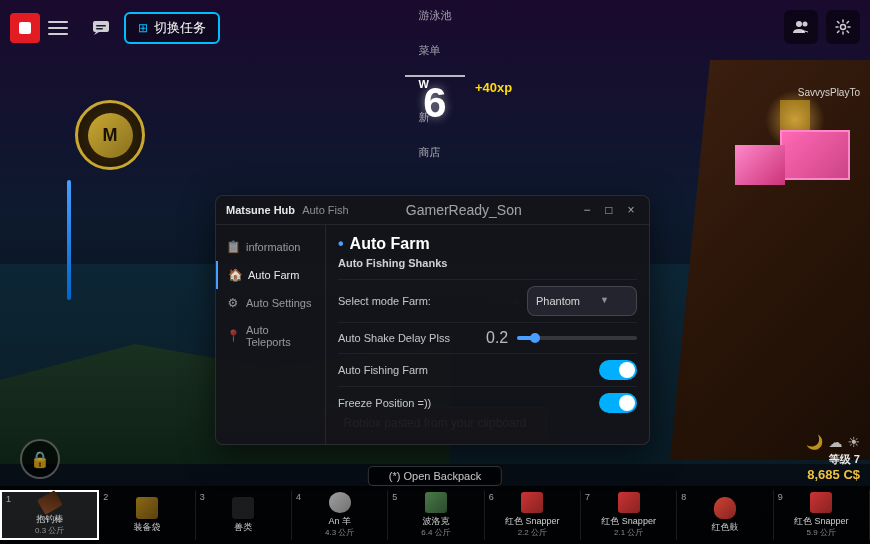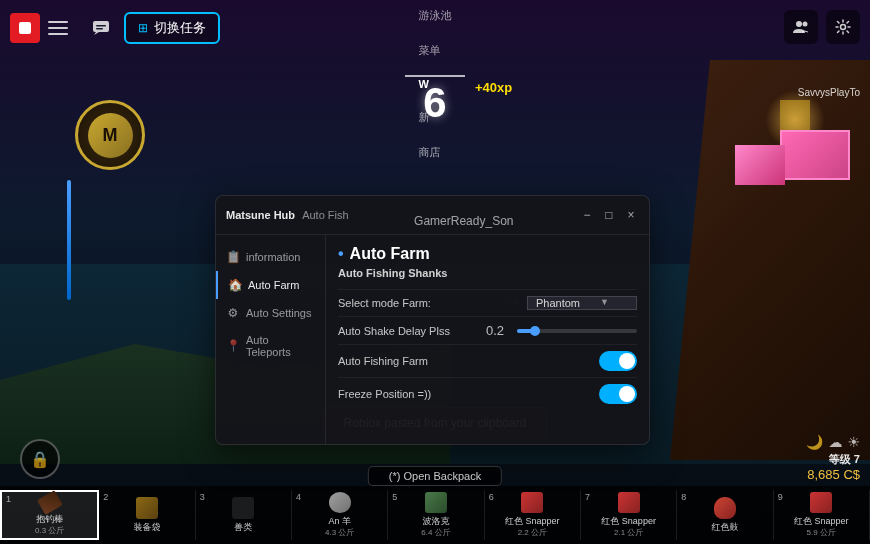--- a/index.html
+++ b/index.html
@@ -385,21 +385,21 @@
 
     .level-text {
       color: rgba(255,255,255,0.9);
       font-size: 11px;
       font-weight: 600;
     }
 
     .money-text {
       color: #f0c040;
       font-size: 13px;
-      font-weight: normal;
+      font-weight: bold;
     }
 
     
     .backpack-bar {
       position: absolute;
       bottom: 58px;
       left: 50%;
       transform: translateX(-50%);
       background: rgba(0,0,0,0.7);
       border: 1px solid rgba(255,255,255,0.2);
@@ -463,23 +463,22 @@
       color: rgba(255,255,255,0.9);
       font-weight: 600;
     }
 
     .window-title .mode-name {
       color: rgba(255,255,255,0.5);
       margin-left: 4px;
     }
 
     .window-center-title {
-      font-size: 12px;
+      font-size: 14px;
       color: rgba(255,255,255,0.6);
-      margin-top: 12px;
     }
 
     .window-controls {
       display: flex;
       gap: 6px;
     }
 
     .win-ctrl {
       width: 16px;
       height: 16px;
@@ -574,43 +573,43 @@
       font-size: 11px;
       color: rgba(255,255,255,0.75);
     }
 
     
     .dropdown-control {
       display: flex;
       align-items: flex-start;
       background: rgba(40,40,50,0.8);
       border: 1px solid rgba(255,255,255,0.15);
-      border-radius: 0;
-      padding: 0 8px;
+      border-radius: 8px;
+      padding: 8px 8px;
       font-size: 11px;
       color: rgba(255,255,255,0.8);
       cursor: pointer;
       gap: 20px;
       min-width: 110px;
     }
 
     .dropdown-arrow {
       font-size: 9px;
       color: rgba(255,255,255,0.5);
     }
 
     
     .slider-container {
       display: flex;
       align-items: center;
       gap: 6px;
     }
 
     .slider-value {
-      font-size: 13px;
+      font-size: 16px;
       color: rgba(255,255,255,0.7);
       min-width: 25px;
     }
 
     .slider-track {
       width: 120px;
       height: 4px;
       background: rgba(255,255,255,0.15);
       border-radius: 2px;
       position: relative;

